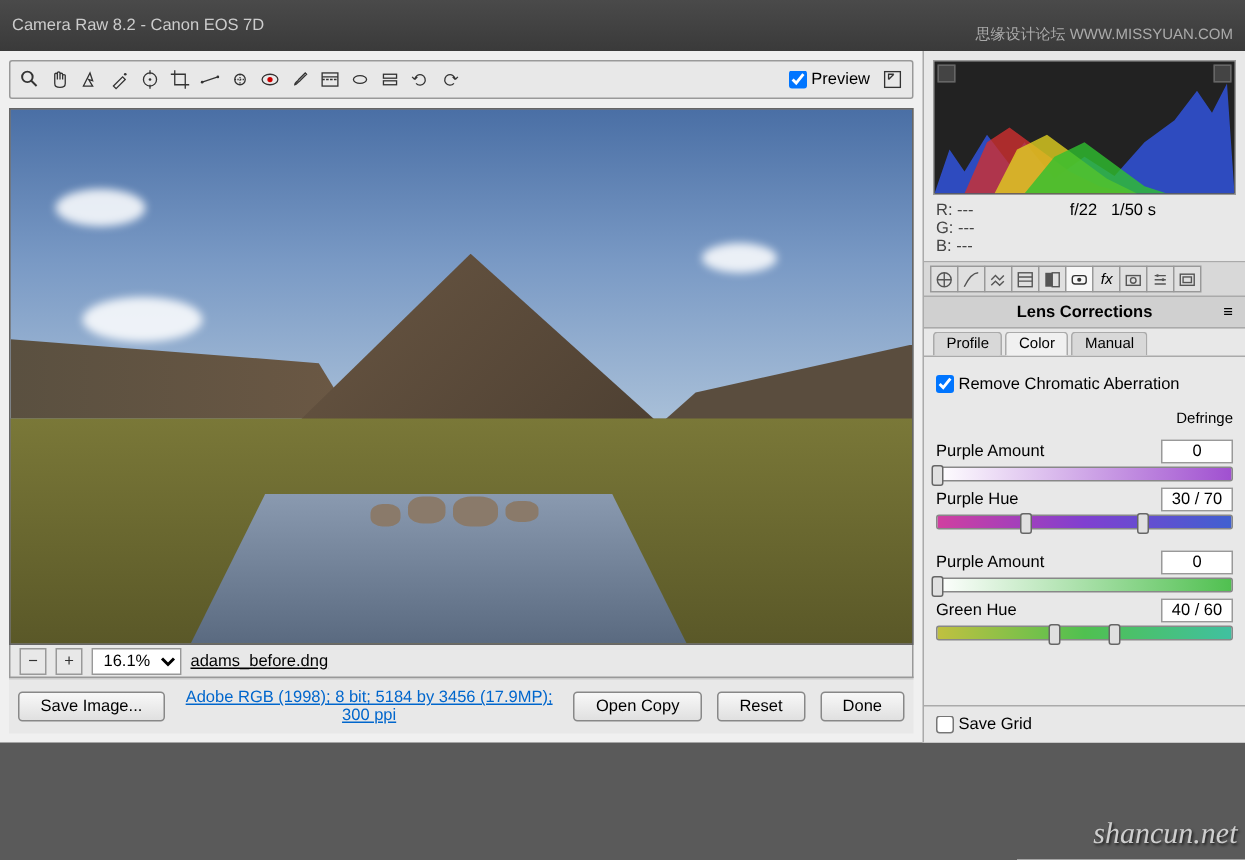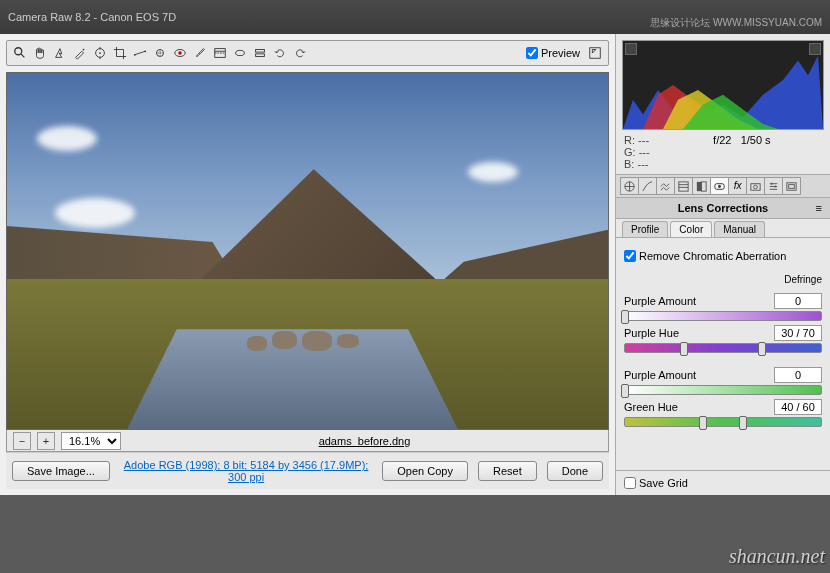--- a/index.html
+++ b/index.html
@@ -19,21 +19,21 @@
 .cloud { position: absolute; background: rgba(255,255,255,0.85); border-radius: 50%; filter: blur(3px); }
 .mountain { position: absolute; bottom: 35%; left: 28%; width: 48%; height: 38%; background: linear-gradient(135deg, #6b5844, #4a3d30); clip-path: polygon(0 100%, 48% 0, 100% 100%); }
 .hills-left { position: absolute; bottom: 42%; left: 0; width: 38%; height: 15%; background: linear-gradient(to right, #5a5040, #6b5844); clip-path: polygon(0 0, 0 100%, 100% 100%, 90% 30%); }
 .hills-right { position: absolute; bottom: 38%; right: 0; width: 30%; height: 18%; background: #5a4d3e; clip-path: polygon(0 100%, 20% 50%, 100% 0, 100% 100%); }
 .grass { position: absolute; bottom: 0; left: 0; right: 0; height: 42%; background: linear-gradient(to bottom, #7a7838, #6a6830, #5a5828); }
 .water { position: absolute; bottom: 0; left: 20%; width: 55%; height: 28%; background: linear-gradient(to bottom, #8a9ab0, #5a6a80); clip-path: polygon(15% 0, 85% 0, 100% 100%, 0 100%); }
 .rocks { position: absolute; bottom: 22%; left: 40%; width: 30%; height: 8%; }
 .rock { position: absolute; background: #8a7a6a; border-radius: 40%; }
 .zoom-bar { background: #e8e8e8; border: 1px solid #999; border-top: none; padding: 3px 6px; display: flex; align-items: center; gap: 6px; height: 22px; }
 .zoom-sel { border: 1px solid #999; padding: 1px 3px; background: #fff; }
-.filename { flex: 1; text-align: center; text-decoration: underline; }
+.filename { flex: 1; text-decoration: underline; }
 .bottom-bar { background: #e8e8e8; padding: 6px; display: flex; align-items: center; gap: 10px; border-top: 1px solid #ccc; }
 .btn { background: linear-gradient(#f8f8f8, #e0e0e0); border: 1px solid #888; border-radius: 3px; padding: 3px 14px; cursor: pointer; }
 .link { color: #0066cc; text-decoration: underline; flex: 1; text-align: center; }
 .right-panel { width: 215px; background: #e8e8e8; border-left: 1px solid #aaa; display: flex; flex-direction: column; }
 .histogram { height: 90px; background: #222; border: 1px solid #999; margin: 6px 6px 0 6px; position: relative; overflow: hidden; }
 .histo-warn { position: absolute; width: 12px; height: 12px; background: #444; border: 1px solid #666; }
 .hist-curve { position: absolute; bottom: 0; }
 .exif { padding: 4px 8px; border-bottom: 1px solid #aaa; display: flex; gap: 12px; font-size: 10px; }
 .exif-labels { color: #444; }
 .exif-vals { flex: 1; text-align: center; }

